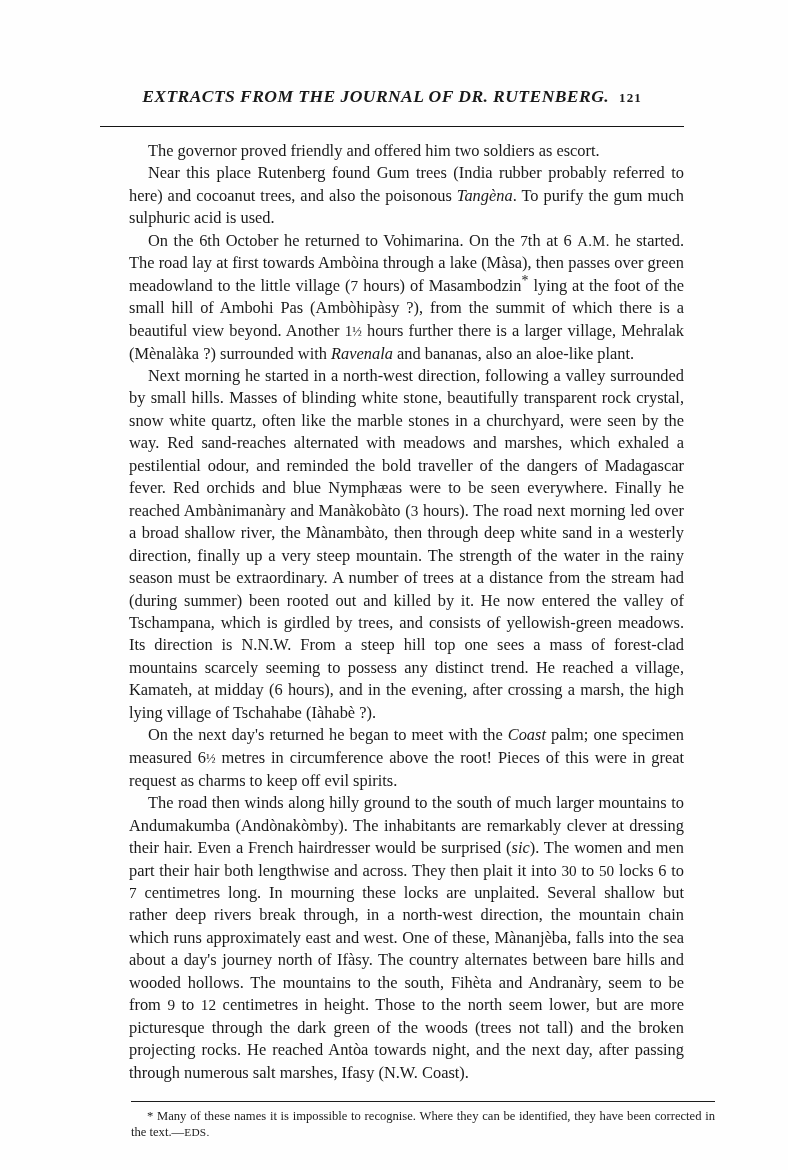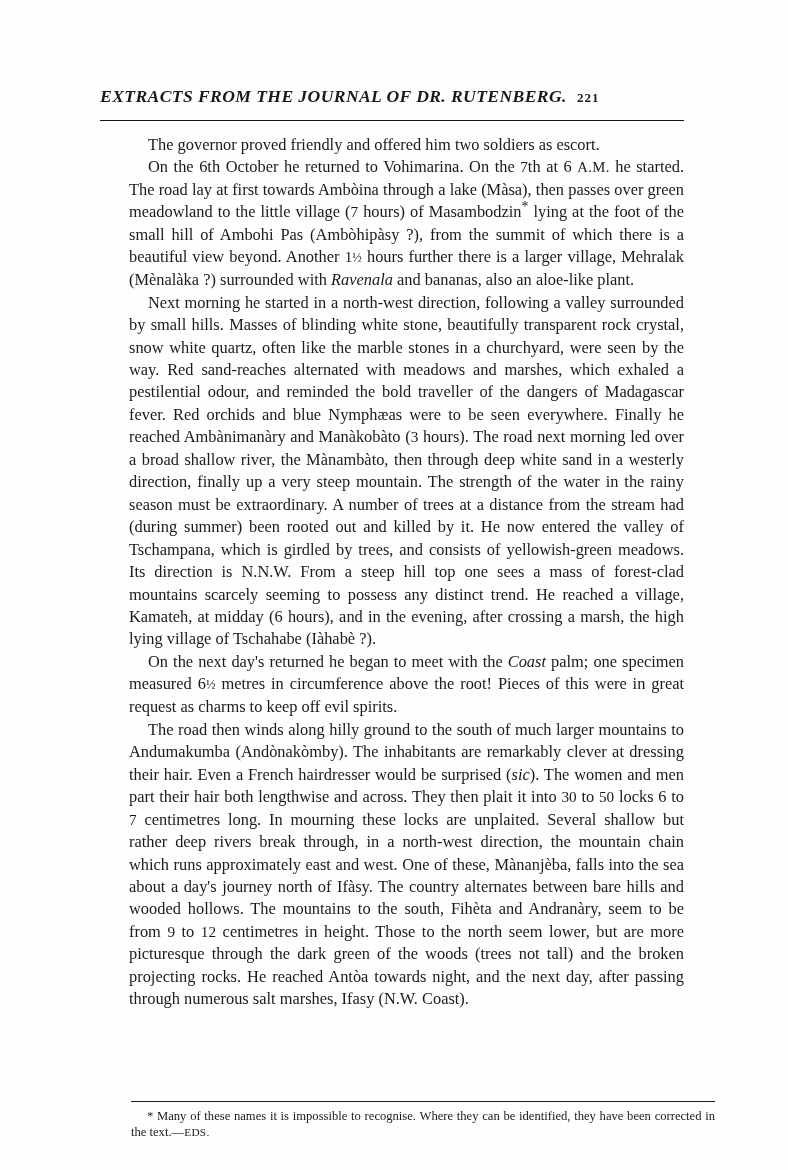--- a/index.html
+++ b/index.html
@@ -29,23 +29,23 @@
     position: absolute;
     left: 100px;
     top: 86px;
     width: 584px;
   }
 
   
   .running-head {
     display: flex;
     align-items: baseline;
-    justify-content: flex-start;
+    justify-content: center;
     width: 100%;
-    padding-bottom: 12px;
+    padding-bottom: 18px;
   }
   .running-head-title {
     font-style: italic;
     font-weight: 700;
     font-size: 17.6px;
     letter-spacing: 0.4px;
     white-space: nowrap;
   }
   .running-head-folio {
     font-weight: 700;
@@ -123,29 +123,30 @@
 </style>
 </head>
 <body>
 
 <div class="page">
 
   <div class="text-block">
 
     <div class="running-head">
       <div class="running-head-title">EXTRACTS FROM THE JOURNAL OF DR. RUTENBERG.</div>
-      <div class="running-head-folio">221</div>
+      <div class="running-head-folio">121</div>
     </div>
 
     <div class="head-rule"></div>
 
     <div class="body-copy">
 
       <p><span>The governor proved friendly and offered him two soldiers as escort.</span></p>
 
+      <p class="cont"><span>Near this place Rutenberg found Gum trees (India rubber probably referred to here) and cocoanut trees, and also the poisonous </span><span class="it">Tangèna</span><span>. To purify the gum much sulphuric acid is used.</span></p>
 
       <p class="cont"><span>On the 6th October he returned to Vohimarina.  On the </span><span class="osf">7</span><span>th at 6 </span><span class="sc">A.M.</span><span> he started. The road lay at first towards Ambòina through a lake (Màsa), then passes over green meadowland to the little village (</span><span class="osf">7</span><span> hours) of Masambodzin</span><sup class="fn">*</sup><span> lying at the foot of the small hill of Ambohi Pas (Ambòhipàsy ?), from the summit of which there is a beautiful view beyond. Another </span><span class="osf">1</span><span class="frac">½</span><span> hours further there is a larger village, Mehralak (Mènalàka ?) surrounded with </span><span class="it">Ravenala</span><span> and bananas, also an aloe-like plant.</span></p>
 
       <p class="cont"><span>Next morning he started in a north-west direction, following a valley surrounded by small hills.  Masses of blinding white stone, beautifully transparent rock crystal, snow white quartz, often like the marble stones in a churchyard, were seen by the way.  Red sand-reaches alternated with meadows and marshes, which exhaled a pestilential odour, and reminded the bold traveller of the dangers of Madagascar fever.  Red orchids and blue Nymphæas were to be seen everywhere.  Finally he reached Ambànimanàry and Manàkobàto (</span><span class="osf">3</span><span> hours).  The road next morning led over a broad shallow river, the Mànambàto, then through deep white sand in a westerly direction, finally up a very steep mountain.  The strength of the water in the rainy season must be extraordinary.  A number of trees at a distance from the stream had (during summer) been rooted out and killed by it.  He now entered the valley of Tschampana, which is girdled by trees, and consists of yellowish-green meadows.  Its direction is N.N.W.  From a steep hill top one sees a mass of forest-clad mountains scarcely seeming to possess any distinct trend.  He reached a village, Kamateh, at midday (6 hours), and in the evening, after crossing a marsh, the high lying village of Tschahabe (Iàhabè ?).</span></p>
 
       <p class="cont"><span>On the next day's returned he began to meet with the </span><span class="it">Coast</span><span> palm; one specimen measured 6</span><span class="frac">½</span><span> metres in circumference above the root! Pieces of this were in great request as charms to keep off evil spirits.</span></p>
 
       <p class="cont"><span>The road then winds along hilly ground to the south of much larger mountains to Andumakumba (Andònakòmby).  The inhabitants are remarkably clever at dressing their hair.  Even a French hairdresser would be surprised (</span><span class="it">sic</span><span>).  The women and men part their hair both lengthwise and across.  They then plait it into </span><span class="osf">30</span><span> to </span><span class="osf">50</span><span> locks 6 to </span><span class="osf">7</span><span> centimetres long.  In mourning these locks are unplaited.  Several shallow but rather deep rivers break through, in a north-west direction, the mountain chain which runs approximately east and west.  One of these, Mànanjèba, falls into the sea about a day's journey north of Ifàsy.  The country alternates between bare hills and wooded hollows. The mountains to the south, Fihèta and Andranàry, seem to be from </span><span class="osf">9</span><span> to </span><span class="osf">12</span><span> centimetres in height.  Those to the north seem lower, but are more picturesque through the dark green of the woods (trees not tall) and the broken projecting rocks.  He reached Antòa towards night, and the next day, after passing through numerous salt marshes, Ifasy (N.W. Coast).</span></p>
 
 

